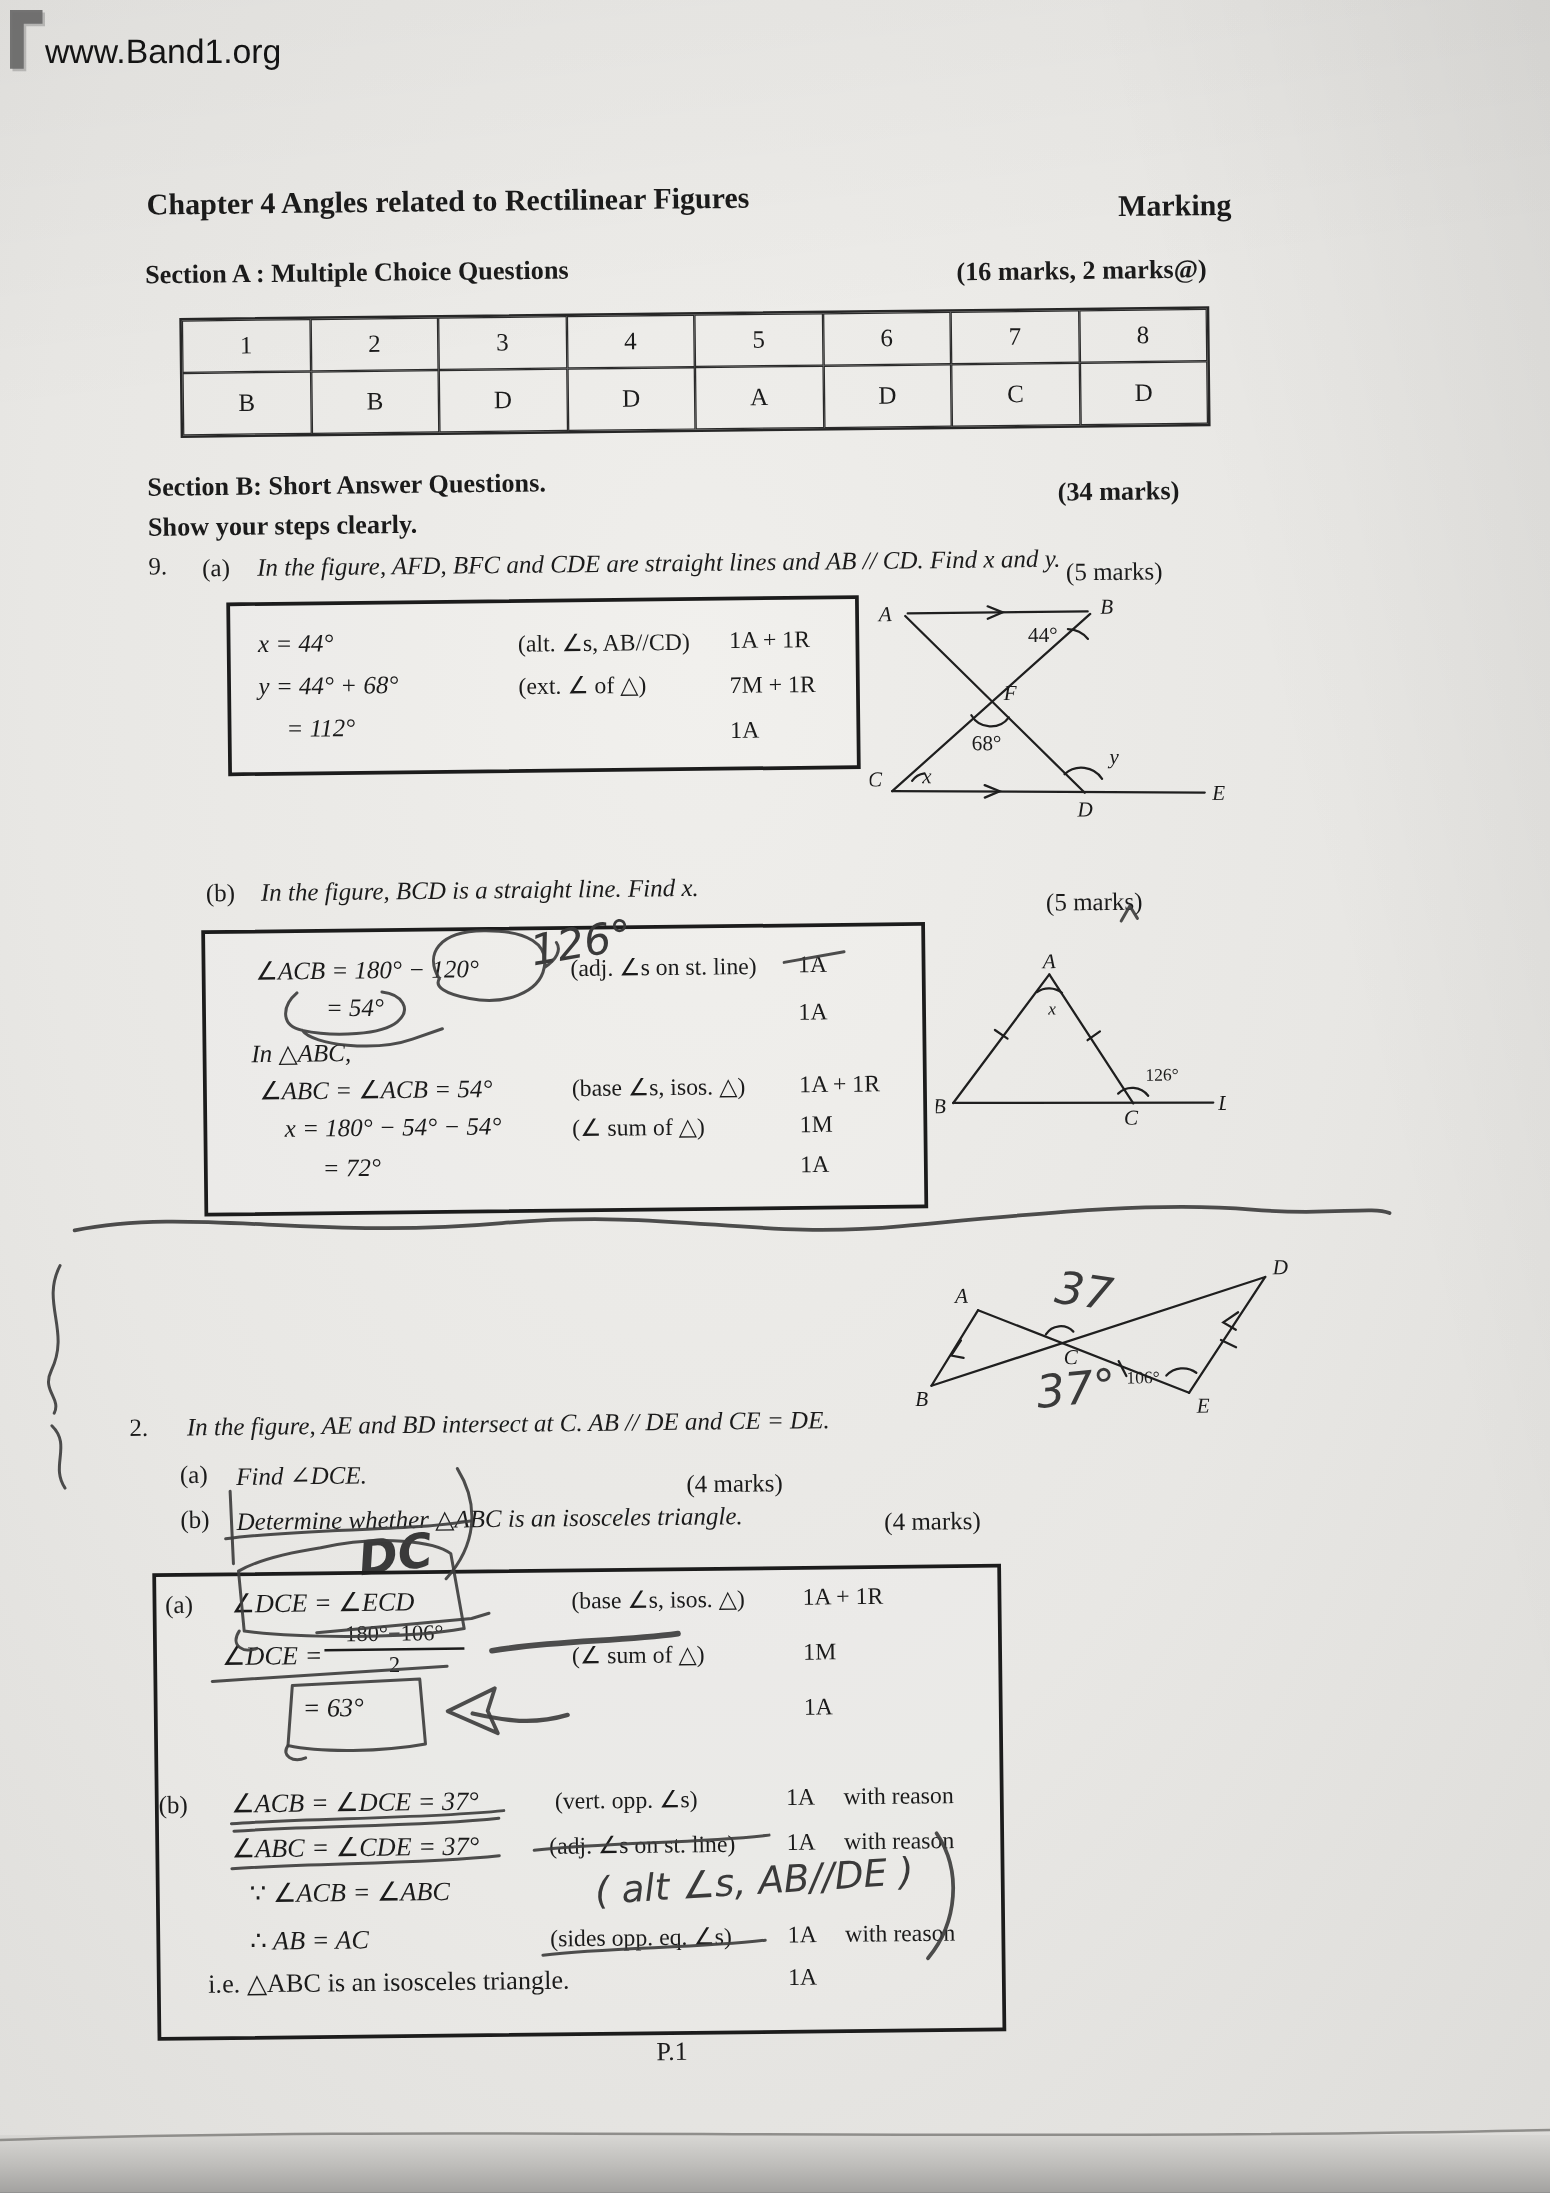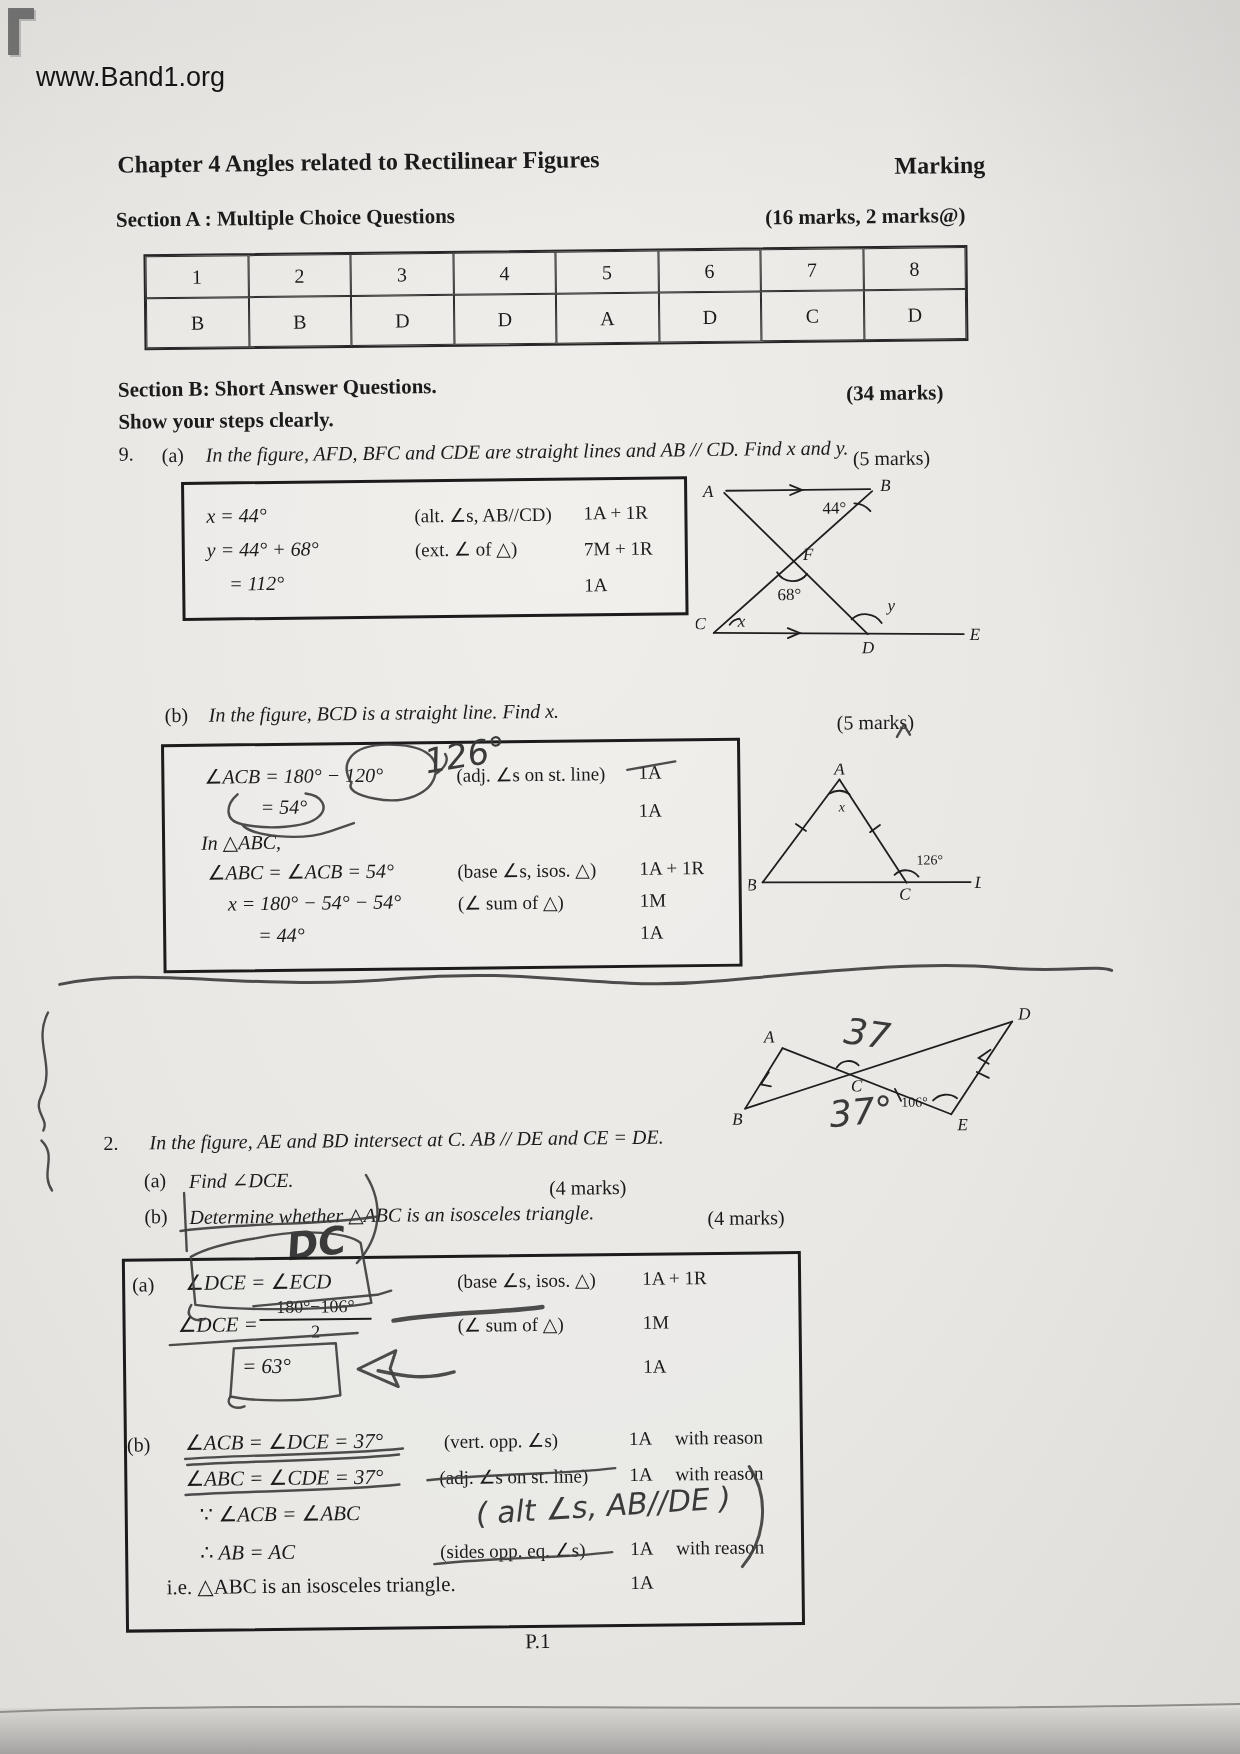--- a/index.html
+++ b/index.html
@@ -3,21 +3,21 @@
 <meta charset="utf-8">
 <style>
   html,body{margin:0;padding:0;background:#777;}
   #paper{position:relative;width:1240px;height:1754px;overflow:hidden;
     background:
       linear-gradient(173deg, rgba(0,0,0,0.035) 0%, rgba(0,0,0,0) 18%),
       linear-gradient(255deg, rgba(0,0,0,0.05) 0%, rgba(0,0,0,0) 22%),
       radial-gradient(ellipse at 45% 30%, #efeeeb 0%, #e8e7e4 55%, #dddcd9 100%);
     font-family:"Liberation Serif", "DejaVu Serif", serif; color:#1b1b1b;}
   .abs{position:absolute;}
-  .sans{font-family:"Liberation Sans","DejaVu Sans",sans-serif;margin-top:36px;}
+  .sans{font-family:"Liberation Sans","DejaVu Sans",sans-serif;}
   .b{font-weight:bold;}
   .it{font-style:italic;}
   .math{font-style:italic;font-family:"Liberation Serif","DejaVu Sans",serif;}
   .up{font-style:normal;font-family:"Liberation Serif","DejaVu Sans",serif;}
   .hand{font-family:"DejaVu Sans",sans-serif;font-style:italic;color:#3a3a3a;}
   .rot{position:absolute;inset:0;transform:rotate(-0.65deg);transform-origin:620px 830px;}
   
   #mcTable{display:grid;grid-template-columns:repeat(8,1fr);grid-template-rows:42px 50px;
     border:2.5px solid #262626;}
   #mcTable .cell{border:1.2px solid #2b2b2b;display:flex;align-items:center;justify-content:center;
@@ -126,21 +126,21 @@
       <span class="abs up" style="left:474px;top:20px;font-size:19px;">1A</span>
       <span class="abs math" style="left:96px;top:50px;font-size:20px;text-align:right;">= 54°</span>
       <span class="abs up" style="left:474px;top:58px;font-size:19px;">1A</span>
       <span class="abs math" style="left:36px;top:84px;font-size:20px;">In △ABC,</span>
       <span class="abs math" style="left:42px;top:114px;font-size:20px;">∠ABC = ∠ACB = 54°</span>
       <span class="abs up" style="left:292px;top:116px;font-size:19px;">(base ∠s, isos. △)</span>
       <span class="abs up" style="left:474px;top:116px;font-size:19px;">1A + 1R</span>
       <span class="abs math" style="left:62px;top:146px;font-size:20px;">x = 180° − 54° − 54°</span>
       <span class="abs up" style="left:292px;top:148px;font-size:19px;">(∠ sum of △)</span>
       <span class="abs up" style="left:474px;top:148px;font-size:19px;">1M</span>
-      <span class="abs math" style="left:92px;top:178px;font-size:20px;">= 44°</span>
+      <span class="abs math" style="left:92px;top:178px;font-size:20px;">= 72°</span>
       <span class="abs up" style="left:474px;top:180px;font-size:19px;">1A</span>
     </div>
 
     <div class="abs hand" style="left:425px;top:733px;font-size:34px;transform:rotate(-9deg);">126°</div>
 
     <svg class="abs" style="left:748px;top:766px;" width="232" height="142" viewBox="0 0 232 142">
       <g>
         <path class="ln" d="M92,16 L14,118"></path>
         <path class="ln" d="M92,16 L158,120"></path>
         <path class="ln" d="M14,118 L222,120"></path>

